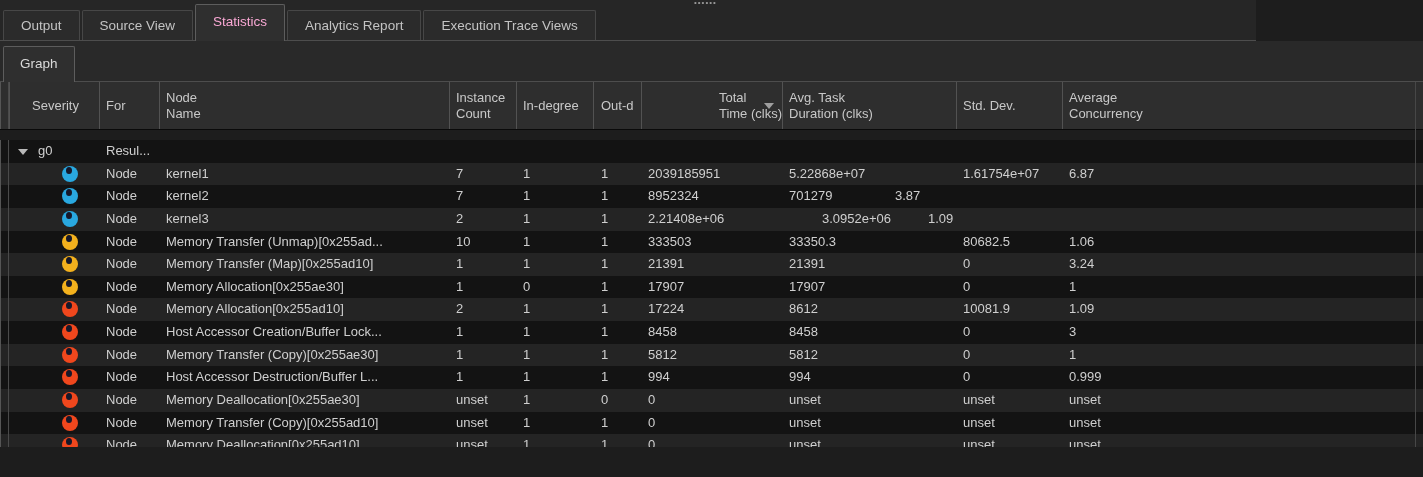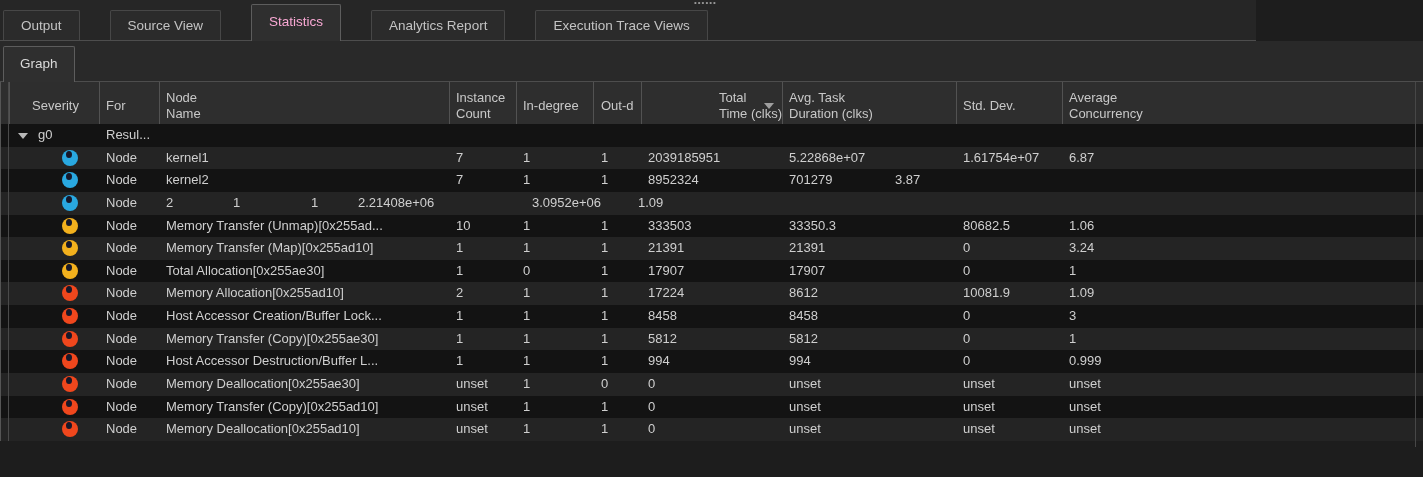--- a/index.html
+++ b/index.html
@@ -12,21 +12,21 @@
   }
   
   .splitter-dots{
     position:absolute;left:694px;top:-2px;color:#9a9a9a;
     font-size:8px;letter-spacing:1px;z-index:5;
   }
   
   .tabbar{
     position:absolute;left:0;top:0;width:1256px;height:41px;
     background:#262626;border-bottom:1px solid #4d4d4d;
-    display:flex;align-items:flex-end;padding-left:3px;box-sizing:border-box;gap:28px;
+    display:flex;align-items:flex-end;padding-left:3px;box-sizing:border-box;
   }
   .tab{
     height:29px;line-height:29px;padding:0 17px;margin-right:2px;
     background:#2b2b2b;border:1px solid #474747;border-bottom:none;
     border-radius:2px 2px 0 0;color:#c3c3c3;font-size:13.5px;
     position:relative;z-index:1;white-space:nowrap;cursor:default;
   }
   .tab.active{
     height:36px;line-height:34px;background:#2f2f2f;
     border-color:#5d5d5d;color:#f9a8d4;margin-bottom:-1px;z-index:3;
@@ -51,21 +51,21 @@
     position:absolute;left:0;top:82px;width:1423px;height:48px;
     background:#2e2e2e;display:flex;box-sizing:border-box;
     border-bottom:1px solid #0a0a0a;
   }
   .th{
     color:#c8c8c8;font-size:13px;line-height:16px;white-space:pre-line;
     display:flex;align-items:center;box-sizing:border-box;
     padding-left:6px;border-right:1px solid #525252;overflow:hidden;
     position:relative;cursor:default;
   }
-  .tbody{position:absolute;left:0;top:124px;width:1423px;}
+  .tbody{position:absolute;left:0;top:140px;width:1423px;}
   .tr{
     display:flex;height:22.64px;line-height:22.64px;width:1423px;
     color:#cfcfcf;font-size:13px;box-sizing:border-box;cursor:default;
   }
   .tr.dark{background:#131313;}
   .tr.light{background:#242424;}
   .td{
     box-sizing:border-box;padding-left:6px;overflow:hidden;
     white-space:nowrap;text-overflow:clip;
   }
@@ -199,20 +199,21 @@
     <div class="td c-tot">8952324</div>
     <div class="td c-std">701279</div>
     <div class="td c-conc">3.87</div>
   </div>
     <div class="tr light">
     <div class="td c-grip"></div>
     <div class="td c-sev">
       <span class="sev-icon sev-blue"></span>
     </div>
     <div class="td c-for">Node</div>
+    <div class="td c-name">kernel3</div>
     <div class="td c-inst">2</div>
     <div class="td c-in">1</div>
     <div class="td c-out">1</div>
     <div class="td c-avg">2.21408e+06</div>
     <div class="td c-std">3.0952e+06</div>
     <div class="td c-conc">1.09</div>
   </div>
     <div class="tr dark">
     <div class="td c-grip"></div>
     <div class="td c-sev">
@@ -242,21 +243,21 @@
     <div class="td c-avg">21391</div>
     <div class="td c-std">0</div>
     <div class="td c-conc">3.24</div>
   </div>
     <div class="tr dark">
     <div class="td c-grip"></div>
     <div class="td c-sev">
       <span class="sev-icon sev-yellow"></span>
     </div>
     <div class="td c-for">Node</div>
-    <div class="td c-name">Total Allocation[0x255ae30]</div>
+    <div class="td c-name">Memory Allocation[0x255ae30]</div>
     <div class="td c-inst">1</div>
     <div class="td c-in">0</div>
     <div class="td c-out">1</div>
     <div class="td c-tot">17907</div>
     <div class="td c-avg">17907</div>
     <div class="td c-std">0</div>
     <div class="td c-conc">1</div>
   </div>
     <div class="tr light">
     <div class="td c-grip"></div>

